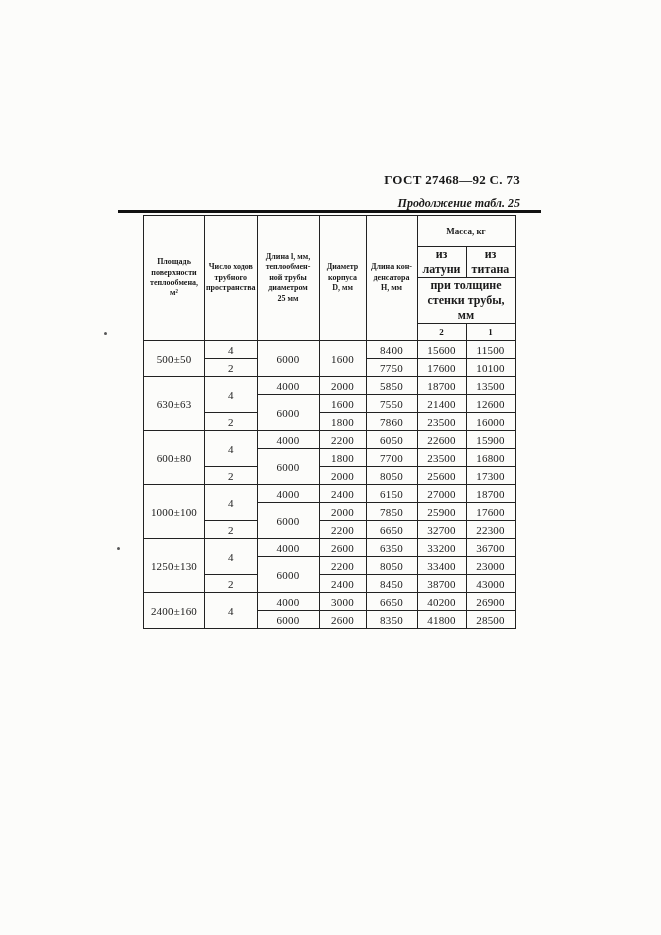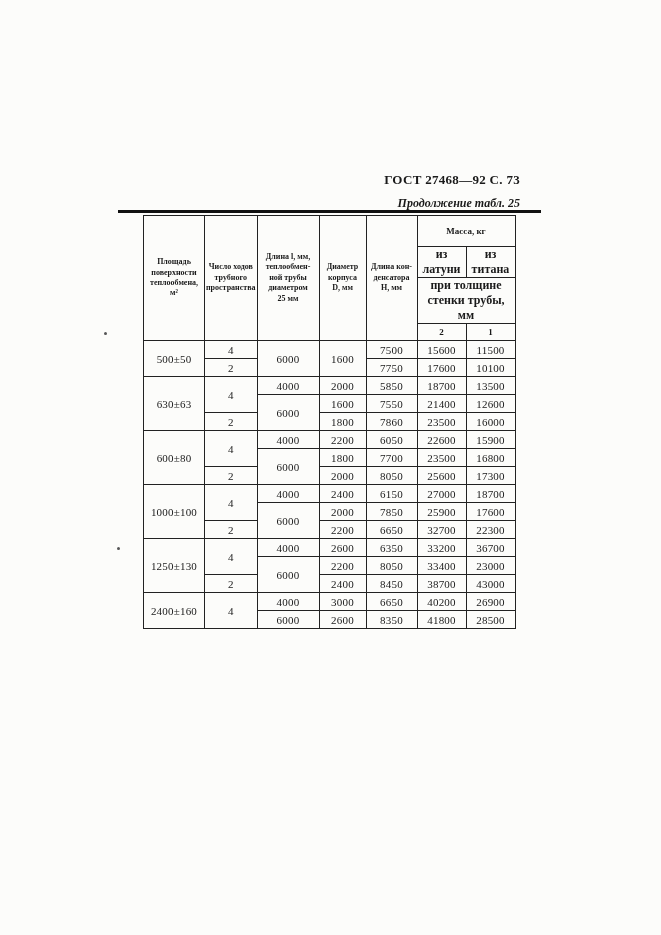--- a/index.html
+++ b/index.html
@@ -147,21 +147,21 @@
         <th class="numhead">2</th>
         <th class="numhead">1</th>
       </tr>
     </thead>
     <tbody>
         <tr>
           <td rowspan="2">500±50</td>
           <td>4</td>
           <td rowspan="2">6000</td>
           <td rowspan="2">1600</td>
-          <td>7500</td>
+          <td>8400</td>
           <td>15600</td>
           <td>11500</td>
         </tr>
         <tr>
           <td>2</td>
           <td>7750</td>
           <td>17600</td>
           <td>10100</td>
         </tr>
         <tr>

